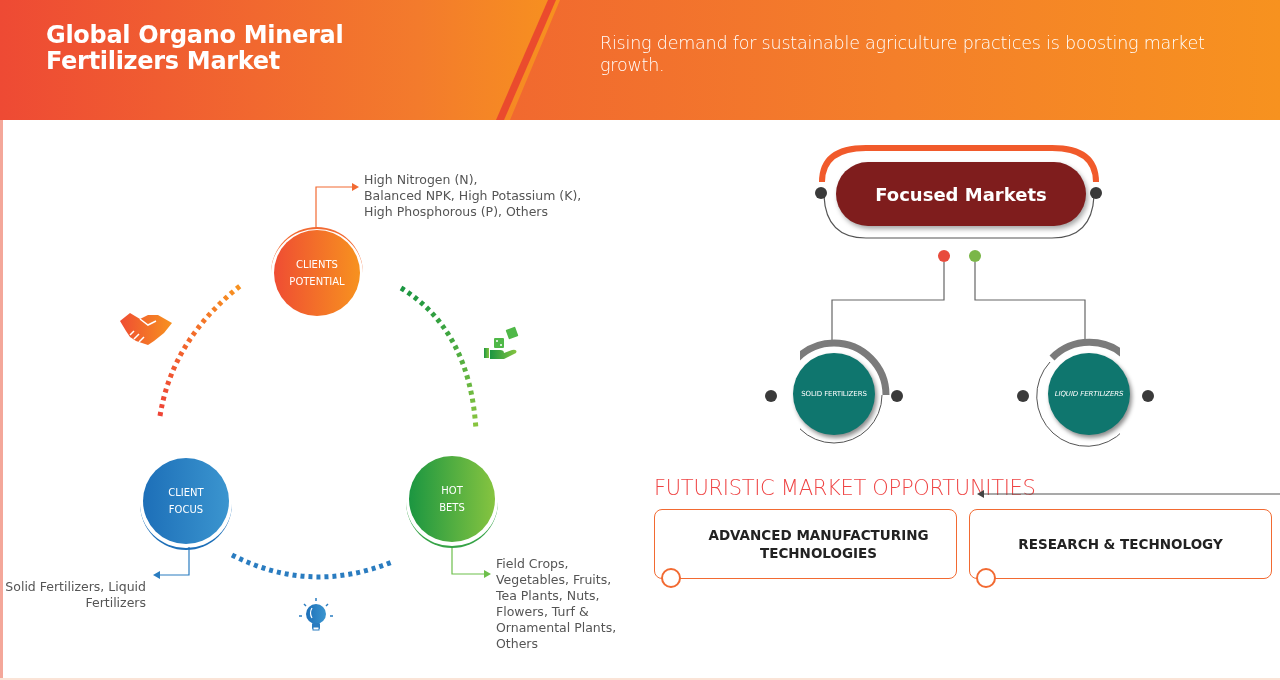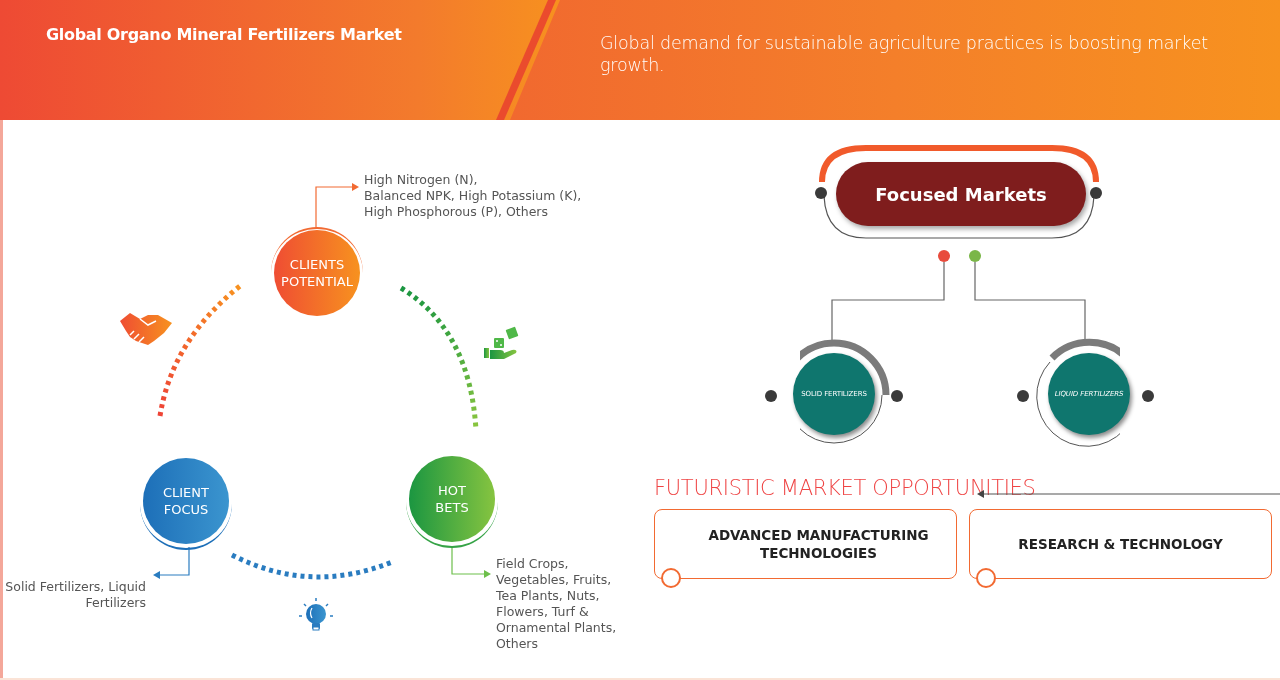--- a/index.html
+++ b/index.html
@@ -18,36 +18,36 @@
     clip-path: polygon(0 0, 560px 0, 510px 120px, 0 120px);
   }
   .header .slash {
     position: absolute; left: 0; top: 0; width: 1280px; height: 120px;
     background: #e9442f;
     clip-path: polygon(548px 0, 556px 0, 504px 120px, 496px 120px);
     opacity: 0.9;
   }
   .header .title {
     position: absolute; left: 46px; top: 22px; width: 420px;
-    color: #fff; font-weight: bold; font-size: 16px; line-height: 26px;
+    color: #fff; font-weight: bold; font-size: 24px; line-height: 26px;
     font-family: "DejaVu Sans", sans-serif; letter-spacing: -0.3px;
   }
   .header .subtitle {
     position: absolute; left: 600px; top: 32px; width: 640px;
     color: #fff; font-size: 17.5px; line-height: 22px;
     font-family: "DejaVu Sans", sans-serif; font-weight: 300; letter-spacing: -0.2px;
   }
   .left-border { position: absolute; left: 0; top: 120px; width: 3px; height: 560px; background: #f4a79a; }
   .bottom-border { position: absolute; left: 0; bottom: 0; width: 1280px; height: 2px; background: #fbe3d6; }
 
   
   .node {
     position: absolute; width: 86px; height: 86px; border-radius: 50%;
     display: flex; align-items: center; justify-content: center; text-align: center;
-    color: #fff; font-size: 13px; line-height: 17px; font-family: "DejaVu Sans", sans-serif;
+    color: #fff; font-size: 10px; line-height: 17px; font-family: "DejaVu Sans", sans-serif;
   }
   .node-ring { position: absolute; width: 92px; height: 92px; border-radius: 50%; }
   .n-potential { left: 274px; top: 230px; background: linear-gradient(90deg, #ef4d33, #f7921f); }
   .r-potential { left: 271px; top: 227px; border-top: 2px solid #f26a32; }
   .n-focus { left: 143px; top: 458px; background: linear-gradient(90deg, #1d6fb8, #3b95cf); }
   .r-focus { left: 140px; top: 458px; border-bottom: 2px solid #1d6fb8; }
   .n-hot { left: 409px; top: 456px; background: linear-gradient(90deg, #1b9641, #86c440); }
   .r-hot { left: 406px; top: 456px; border-bottom: 2px solid #36a347; }
 
   .desc { position: absolute; font-size: 12.5px; line-height: 16px; color: #555; font-family: "DejaVu Sans", sans-serif; }
@@ -91,21 +91,21 @@
   }
   .icon { position: absolute; }
 </style>
 </head>
 <body>
 
 <div class="header">
   <div class="left-panel"></div>
   <div class="slash"></div>
   <div class="title">Global Organo Mineral Fertilizers Market</div>
-  <div class="subtitle">Global demand for sustainable agriculture practices is boosting market growth.</div>
+  <div class="subtitle">Rising demand for sustainable agriculture practices is boosting market growth.</div>
 </div>
 <div class="left-border"></div>
 <div class="bottom-border"></div>
 
 <svg class="connector" style="left:0;top:120px;" width="640" height="560" viewBox="0 120 640 560">
   <defs>
     <linearGradient id="gOrange" x1="0" y1="1" x2="1" y2="0">
       <stop offset="0" stop-color="#ee4336"></stop>
       <stop offset="1" stop-color="#f7921f"></stop>
     </linearGradient>

